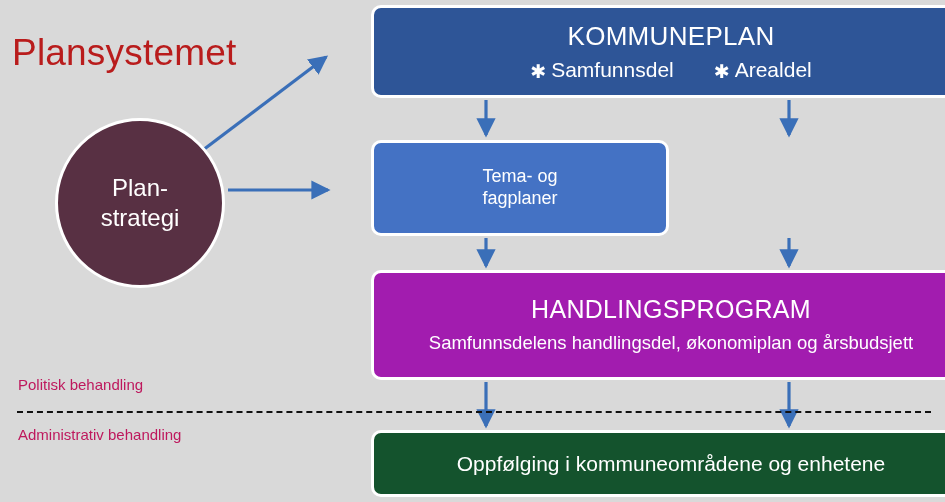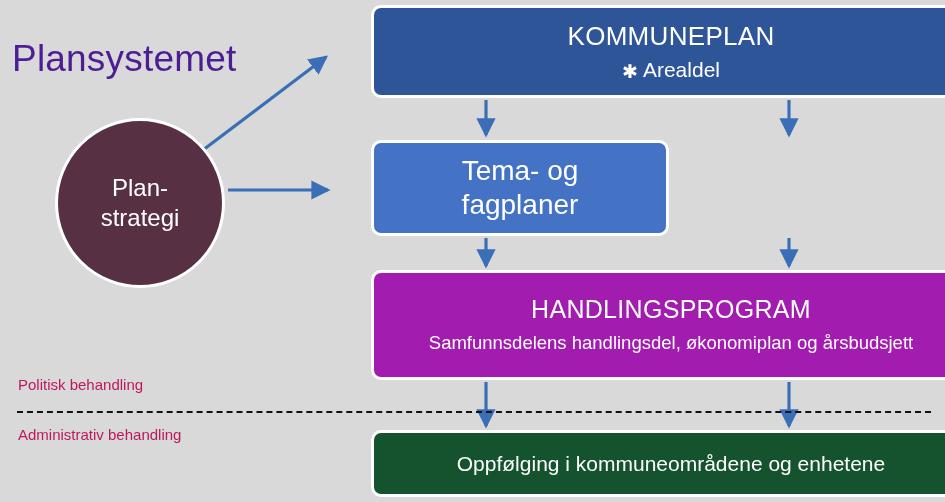--- a/index.html
+++ b/index.html
@@ -13,23 +13,23 @@
     height: 502px;
     background: #d9d9d9;
     overflow: hidden;
     font-family: "Liberation Sans", sans-serif;
   }
 
   
   #title {
     position: absolute;
     left: 12px;
-    top: 38px;
+    top: 32px;
     font-size: 37px;
-    color: #4c1d95;
+    color: #b91c1c;
     letter-spacing: 0.2px;
     white-space: nowrap;
   }
 
   
   #circle {
     position: absolute;
     left: 55px;
     top: 118px;
     width: 170px;
@@ -91,21 +91,21 @@
     top: 1px;
   }
 
   
   #box-tema {
     left: 334px;
     top: 140px;
     width: 298px;
     height: 96px;
     background: #4472c4;
-    font-size: 28px;
+    font-size: 18px;
     line-height: 1.2;
   }
 
   
   #box-regulering {
     left: 639px;
     top: 140px;
     width: 295px;
     height: 96px;
     background: #4472c4;
@@ -207,20 +207,23 @@
 
   <div id="circle">
     <span>Plan-</span>
     <span>strategi</span>
   </div>
 
   <div class="box" id="box-kommuneplan">
     <div class="bx-title">KOMMUNEPLAN</div>
     <div class="bx-sub">
       <div>
+        <span class="star">✱</span><span>Samfunnsdel</span>
+      </div>
+      <div>
         <span class="star">✱</span><span>Arealdel</span>
       </div>
     </div>
   </div>
 
   <div class="box" id="box-tema">
     <div>Tema- og</div>
     <div>fagplaner</div>
   </div>
 

